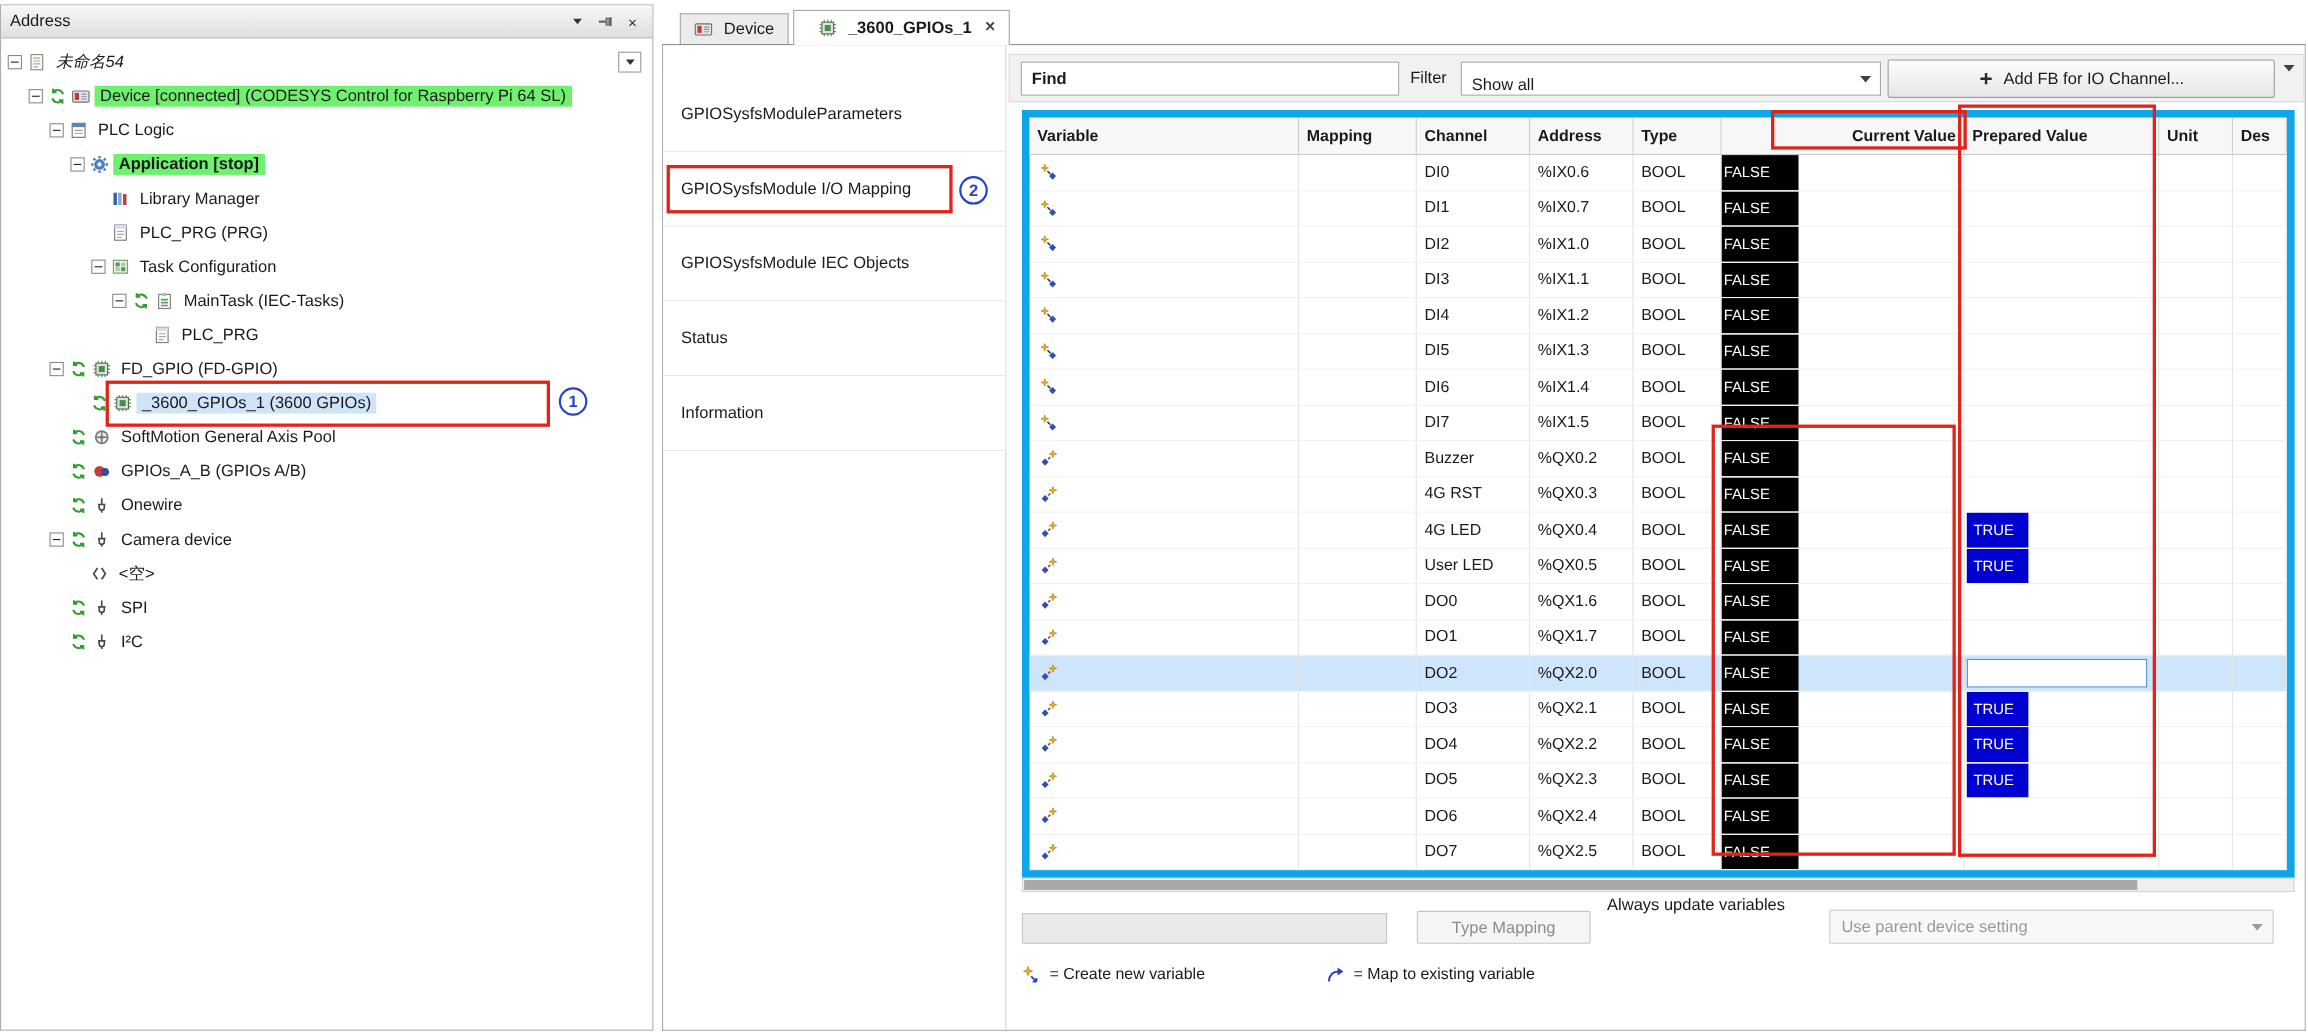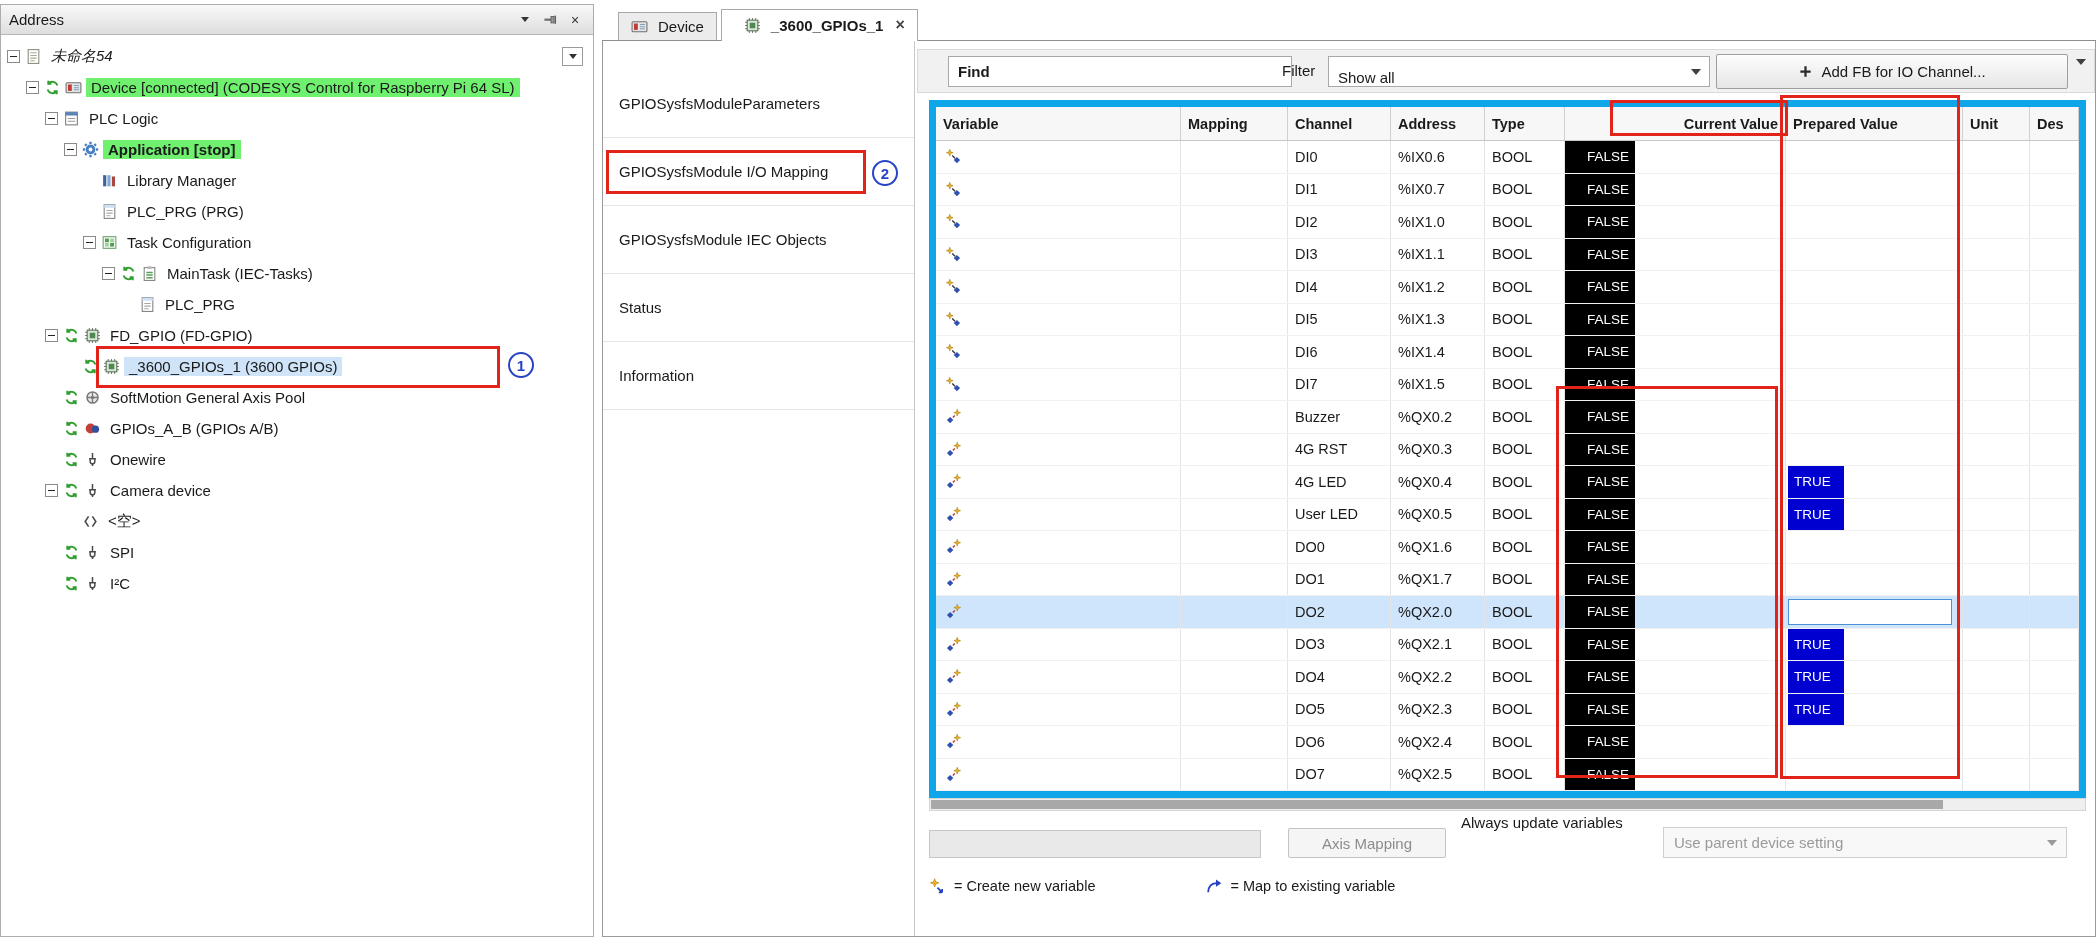--- a/index.html
+++ b/index.html
@@ -31,40 +31,40 @@
   .tab-close { font-size:16px; font-weight:bold; color:#444; margin-left:6px; line-height:1; }
 
   
   .editor-body { position:absolute; left:602px; top:41px; width:1494px; height:896px; border:1px solid #9a9a9a; border-top:none; background:#fff; }
   .subnav { position:absolute; left:0; top:0; width:312px; height:100%; background:#fff; border-right:1px solid #c8c8c8; }
   .nav-item { position:absolute; left:0; width:100%; height:68px; display:flex; align-items:center; padding-left:16px; font-size:15px; border-bottom:1px solid #e6e6e6; background:#fff; }
   .content { position:absolute; left:312px; top:0; right:0; bottom:0; background:#fff; }
 
   
   .io-toolbar { position:absolute; left:2px; top:8px; width:1178px; height:44px; background:#f1f1f1; border:1px solid #dadada; }
-  .find-box { position:absolute; left:10px; top:6px; width:344px; height:31px; background:#fff; border:1px solid #a8a8a8; display:flex; align-items:center; padding-left:9px; font-size:15px; font-weight:bold;margin-left:20px; }
+  .find-box { position:absolute; left:10px; top:6px; width:344px; height:31px; background:#fff; border:1px solid #a8a8a8; display:flex; align-items:center; padding-left:9px; font-size:15px; font-weight:bold; }
   .filter-label { position:absolute; left:364px; top:12px; font-size:15px; }
   .filter-select { position:absolute; left:410px; top:6px; width:382px; height:31px; background:#fff; border:1px solid #a8a8a8; display:flex; align-items:flex-end; padding-left:9px; font-size:15px; }
   .filter-select .sel-arrow { position:absolute; right:8px; top:12px; }
   .addfb-btn { position:absolute; left:798px; top:4px; width:352px; height:35px; background:linear-gradient(#fdfdfd,#e6e6e6); border:1px solid #9e9e9e; border-radius:2px; display:flex; align-items:center; justify-content:center; gap:8px; font-size:15px; }
   .overflow-btn { position:absolute; left:1158px; top:15px; }
 
   
   .grid { position:absolute; left:14px; top:59px; width:1157px; border:7px solid #0ea5e9; background:#fff; }
   .ghead, .grow { display:grid; grid-template-columns:245px 107px 103px 94px 80px 221px 177px 67px minmax(0,1fr); }
   .ghead { background:#f7f7f7; border-bottom:1px solid #c8c8c8; }
   .hcell { border-right:1px solid #cfcfcf; padding:0 7px; display:flex; align-items:center; height:33px; font-weight:bold; font-size:14.5px; white-space:nowrap; overflow:hidden; }
   .hcell.right { justify-content:flex-end; }
   .cell { border-right:1px solid #e4e4e4; padding:0 7px; display:flex; align-items:center; height:31.5px; font-size:14.5px; white-space:nowrap; overflow:hidden; }
   .grow { border-bottom:1px solid #f1f1f1; }
   .grow.sel { background:#cfe5fb; }
   .cell.c0 { padding-left:9px; }
   .cell.c5 { padding:0; }
   .cell.c6 { padding:0 2px; align-items:center; }
-  .false-box { background:#000; color:#fff; width:70px; height:100%; display:flex; align-items:center; padding:0 22px; font-size:13.5px; }
+  .false-box { background:#000; color:#fff; width:70px; height:100%; display:flex; align-items:center; padding:0 2px; font-size:13.5px; }
   .true-box { background:#0000d0; color:#fff; width:56px; height:100%; display:flex; align-items:center; padding:0 6px; font-size:13.5px; }
   .edit-box { width:164px; height:26px; border:1px solid #4f8fd8; background:#fff; display:inline-block; }
 
   
   .hscroll { position:absolute; left:14px; top:757px; width:1157px; height:13px; background:#efefef; border:1px solid #d5d5d5; }
   .hscroll .thumb { position:absolute; left:1px; top:1px; width:1012px; height:9px; background:#a8a8a8; }
   .progress-box { position:absolute; left:14px; top:789px; width:332px; height:28px; background:#e9e9e9; border:1px solid #c6c6c6; }
   .reset-btn { position:absolute; left:373px; top:787px; width:158px; height:30px; background:#f5f5f5; border:1px solid #c3c3c3; border-radius:2px; color:#8c8c8c; font-size:15px; display:flex; align-items:center; justify-content:center; }
   .always-label { position:absolute; left:546px; top:773px; font-size:15px; }
   .bus-select { position:absolute; left:748px; top:786px; width:404px; height:31px; background:#f8f8f8; border:1px solid #cfcfcf; color:#9a9a9a; font-size:15px; display:flex; align-items:center; padding-left:10px; }
@@ -918,21 +918,21 @@
           </div>
         </div>
     </div>
 
     <div class="hscroll">
         <div class="thumb"></div>
       </div>
 
     <div class="progress-box"></div>
     <div class="reset-btn">
-      <span>Axis Mapping</span>
+      <span>Type Mapping</span>
     </div>
     <div class="always-label">Always update variables</div>
     <div class="bus-select">
       <span>Use parent device setting</span>
       <span class="sel-arrow"></span>
     </div>
 
     <div class="legend">
       <span class="icon">
         <svg viewBox="0 0 16 16">

